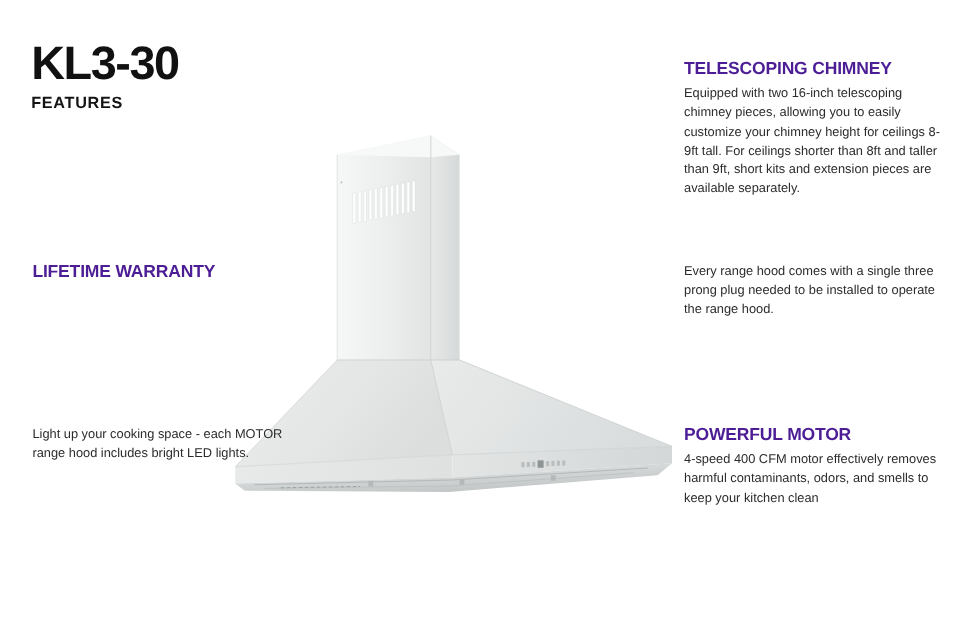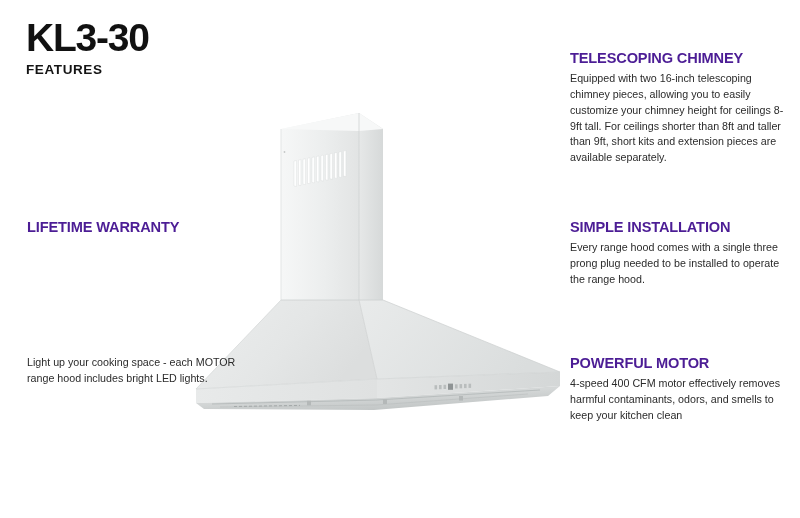--- a/index.html
+++ b/index.html
@@ -17,21 +17,21 @@
     width: 800px;
     height: 518px;
     background: #ffffff;
     overflow: hidden;
   }
 
   
   .title-block {
     position: absolute;
     left: 26px;
-    top: 18px;
+    top: 34px;
     width: 300px;
   }
   .product-title {
     font-size: 39px;
     font-weight: 800;
     letter-spacing: -1.2px;
     color: #111111;
     line-height: 1.0;
     margin: 0;
   }
@@ -204,21 +204,20 @@
   <div class="feature col-right row-1">
     <div class="feature-heading">TELESCOPING CHIMNEY</div>
     <p class="feature-body">Equipped with two 16-inch telescoping chimney pieces, allowing you to easily customize your chimney height for ceilings 8-9ft tall. For ceilings shorter than 8ft and taller than 9ft, short kits and extension pieces are available separately.</p>
   </div>
 
   <div class="feature col-left row-2">
     <div class="feature-heading">LIFETIME WARRANTY</div>
   </div>
 
   <div class="feature col-right row-2">
-    <div class="feature-heading">SIMPLE INSTALLATION</div>
     <p class="feature-body">Every range hood comes with a single three prong plug needed to be installed to operate the range hood.</p>
   </div>
 
   <div class="feature col-left row-3">
     <p class="feature-body">Light up your cooking space - each MOTOR range hood includes bright LED lights.</p>
   </div>
 
   <div class="feature col-right row-3">
     <div class="feature-heading">POWERFUL MOTOR</div>
     <p class="feature-body">4-speed 400 CFM motor effectively removes harmful contaminants, odors, and smells to keep your kitchen clean</p>

